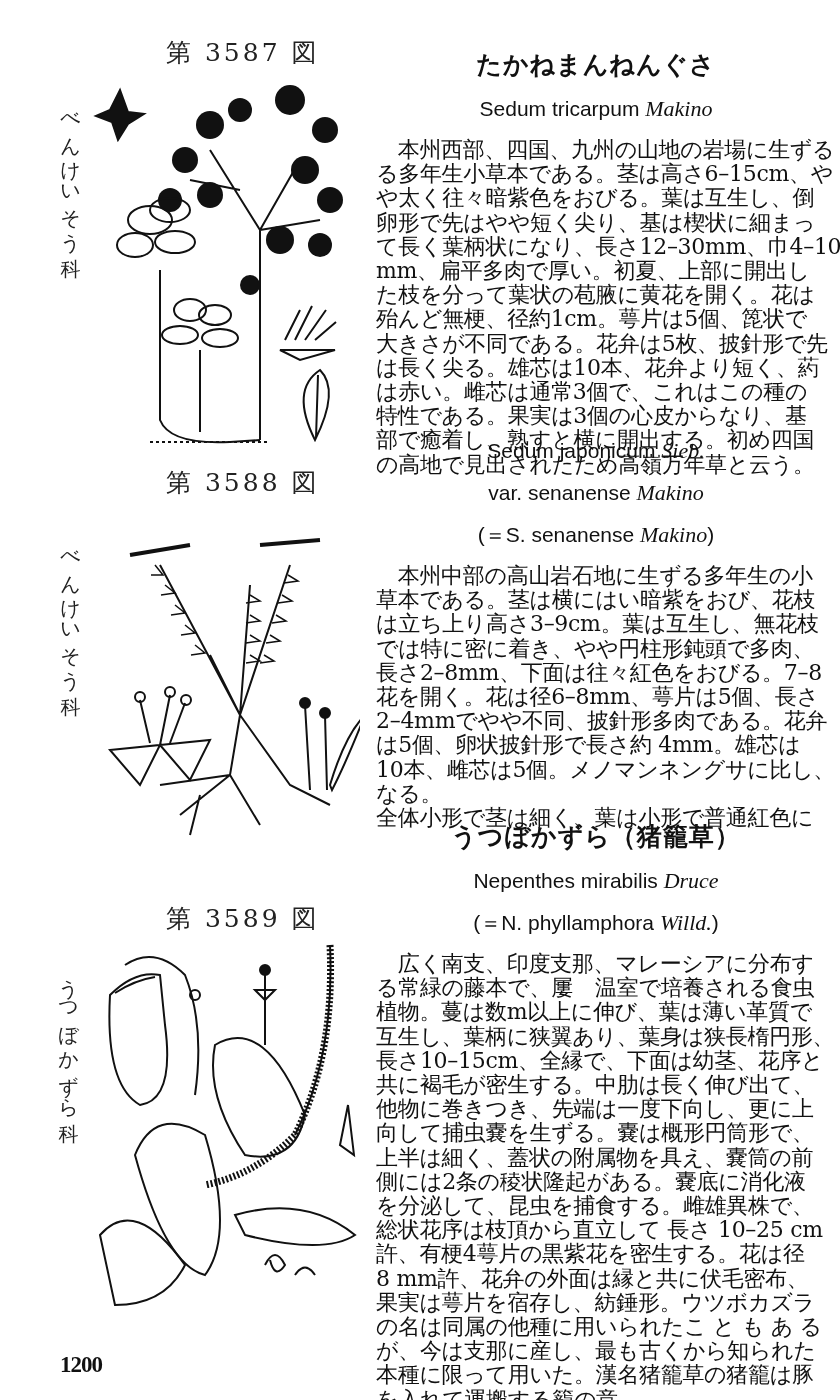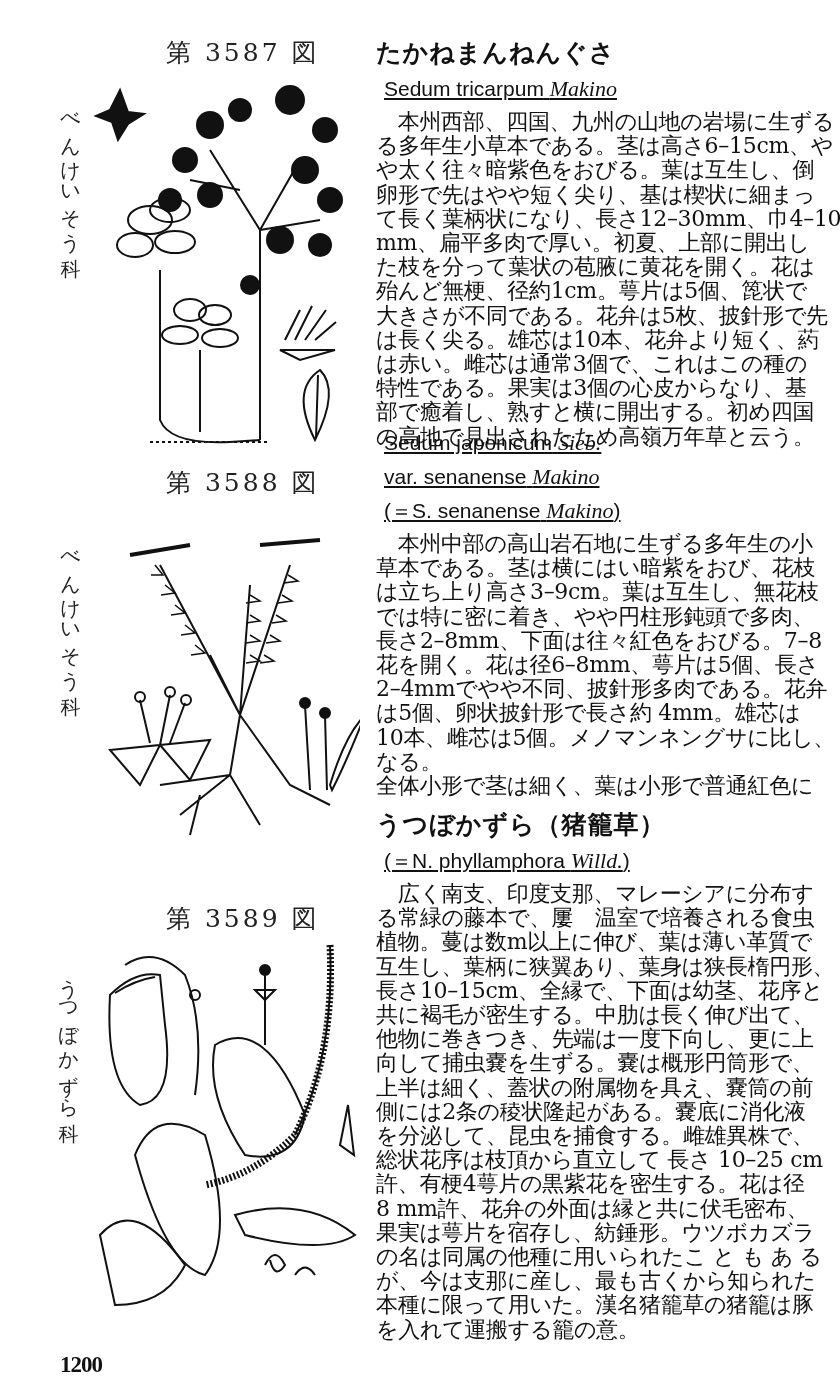--- a/index.html
+++ b/index.html
@@ -13,27 +13,27 @@
   }
   .family {
     position: absolute; writing-mode: vertical-rl; font-size: 20px; color: #222;
     letter-spacing: 1px; font-family: "DejaVu Sans", sans-serif;
   }
   .illus { position: absolute; }
   .illus svg { width: 100%; height: 100%; display: block; }
 
   .text-col { position: absolute; left: 376px; width: 440px; }
   .entry-title {
-    font-weight: bold; font-size: 25px; line-height: 30px;
-    font-family: "DejaVu Sans", sans-serif; margin: 0; letter-spacing: 1px;
+    text-align: center; font-weight: bold; font-size: 25px; line-height: 30px;
+    font-family: "DejaVu Sans", sans-serif; margin: 12px; letter-spacing: 1px;
   }
   .entry-title .kanji { font-weight: bold; }
   .sci {
-    text-align: left; font-size: 21px; line-height: 26px;
-    font-family: "Liberation Sans", "DejaVu Sans", sans-serif; margin: 8px; text-decoration: underline;
+    text-align: center; font-size: 21px; line-height: 26px;
+    font-family: "Liberation Sans", "DejaVu Sans", sans-serif; margin: 16px;
   }
   .sci i { font-family: "Liberation Serif", "DejaVu Serif", serif; font-size: 22px; }
   .body-text {
     font-size: 22px; line-height: 24.2px; margin: 0; text-align: justify;
     font-family: "DejaVu Serif", serif; letter-spacing: -0.3px;
   }
   .body-text .line { display: block; white-space: nowrap; }
   .page-num {
     position: absolute; left: 60px; top: 1352px; font-size: 23px; font-weight: bold;
     font-family: "Liberation Serif", serif; letter-spacing: -1px; text-align: center;
@@ -186,20 +186,24 @@
     <span class="line">10本、雌芯は5個。メノマンネングサに比し、</span>
     <span class="line">なる。</span>
     <span class="line">全体小形で茎は細く、葉は小形で普通紅色に</span>
   </div>
 </div>
 
 <div class="text-col" style="top:810px;">
   <h2 class="entry-title">
     <span>うつぼかずら</span><span class="kanji">（猪籠草）</span>
   </h2>
+  <p class="sci">
+    <span>Nepenthes mirabilis</span>
+    <i>Druce</i>
+  </p>
   <p class="sci">
     <span>(＝N. phyllamphora</span>
     <i>Willd.</i><span>)</span>
   </p>
   <div class="body-text">
     <span class="line">　広く南支、印度支那、マレーシアに分布す</span>
     <span class="line">る常緑の藤本で、屢ゝ温室で培養される食虫</span>
     <span class="line">植物。蔓は数m以上に伸び、葉は薄い革質で</span>
     <span class="line">互生し、葉柄に狭翼あり、葉身は狭長楕円形、</span>
     <span class="line">長さ10–15cm、全縁で、下面は幼茎、花序と</span>

